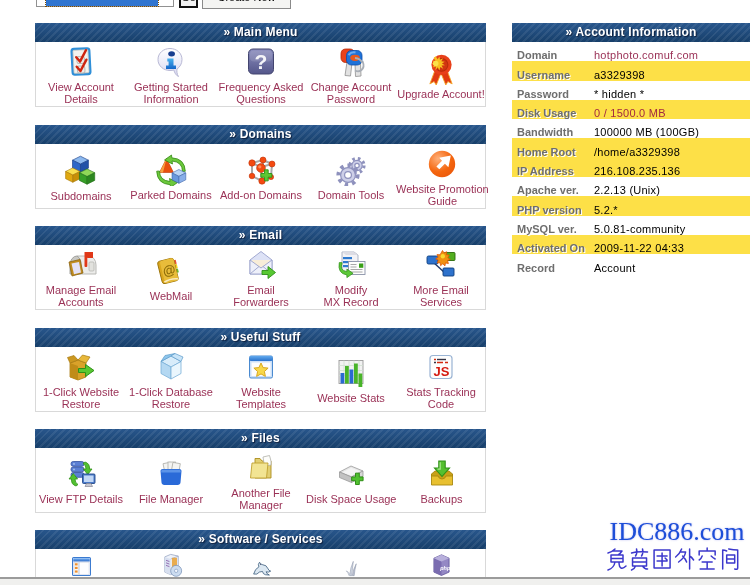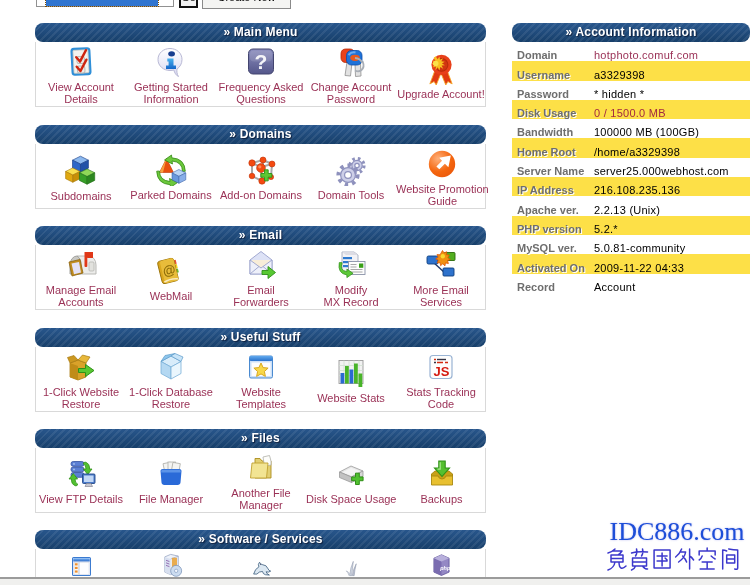--- a/index.html
+++ b/index.html
@@ -1,17 +1,17 @@
 <!DOCTYPE html>
 <html><head><meta charset="utf-8"><style>
 *{margin:0;padding:0;box-sizing:border-box}
 html,body{width:750px;height:585px;background:#fff;font-family:"Liberation Sans",sans-serif;position:relative;overflow:hidden}
 .hdr{position:absolute;height:19px;color:#fff;font-weight:bold;font-size:12px;letter-spacing:0.2px;text-align:center;line-height:19px;text-shadow:1px 1px 1px rgba(0,0,20,.6);
 background-color:#1d4e82;
-background-image:repeating-linear-gradient(135deg,rgba(255,255,255,.075) 0 2px,rgba(255,255,255,0) 2px 5px),linear-gradient(#28568c,#173f6a);border-radius:8px;}
+background-image:repeating-linear-gradient(135deg,rgba(255,255,255,.075) 0 2px,rgba(255,255,255,0) 2px 5px),linear-gradient(#28568c,#173f6a);}
 .lhdr{left:35px;width:451px}
 .box{position:absolute;left:35px;width:451px;height:65px;background:#fff;border:1px solid #d9d9d9;border-top:none;display:flex}
 .cell{flex:0 0 90px;display:flex;flex-direction:column;align-items:center;justify-content:center;text-align:center;color:#9a3156;font-size:11px;line-height:12.5px;padding-top:3px}
 .cell .lb{margin-top:3px;white-space:nowrap}
 .ic{width:32px;height:32px;display:block}
 .acct{position:absolute;left:512px;top:42px;width:238px;font-size:11px}
 .row{height:19.3px;display:flex;align-items:flex-end}
 .row.g{background:#fde047}
 .lab{padding-left:5px;font-weight:bold;color:#6e6e6e;text-shadow:1px 1px 0 #fff;flex:0 0 82px}
 .val{color:#000;letter-spacing:0.25px}
@@ -464,24 +464,20 @@
       <span class="val" style="color:#a32a40">0 / 1500.0 MB</span>
     </div>
 <div class="row">
       <span class="lab">Bandwidth</span>
       <span class="val">100000 MB (100GB)</span>
     </div>
 <div class="row g">
       <span class="lab">Home Root</span>
       <span class="val">/home/a3329398</span>
     </div>
-<div class="row">
-      <span class="lab">Server Name</span>
-      <span class="val">server25.000webhost.com</span>
-    </div>
 <div class="row g">
       <span class="lab">IP Address</span>
       <span class="val">216.108.235.136</span>
     </div>
 <div class="row">
       <span class="lab">Apache ver.</span>
       <span class="val">2.2.13 (Unix)</span>
     </div>
 <div class="row g">
       <span class="lab">PHP version</span>

